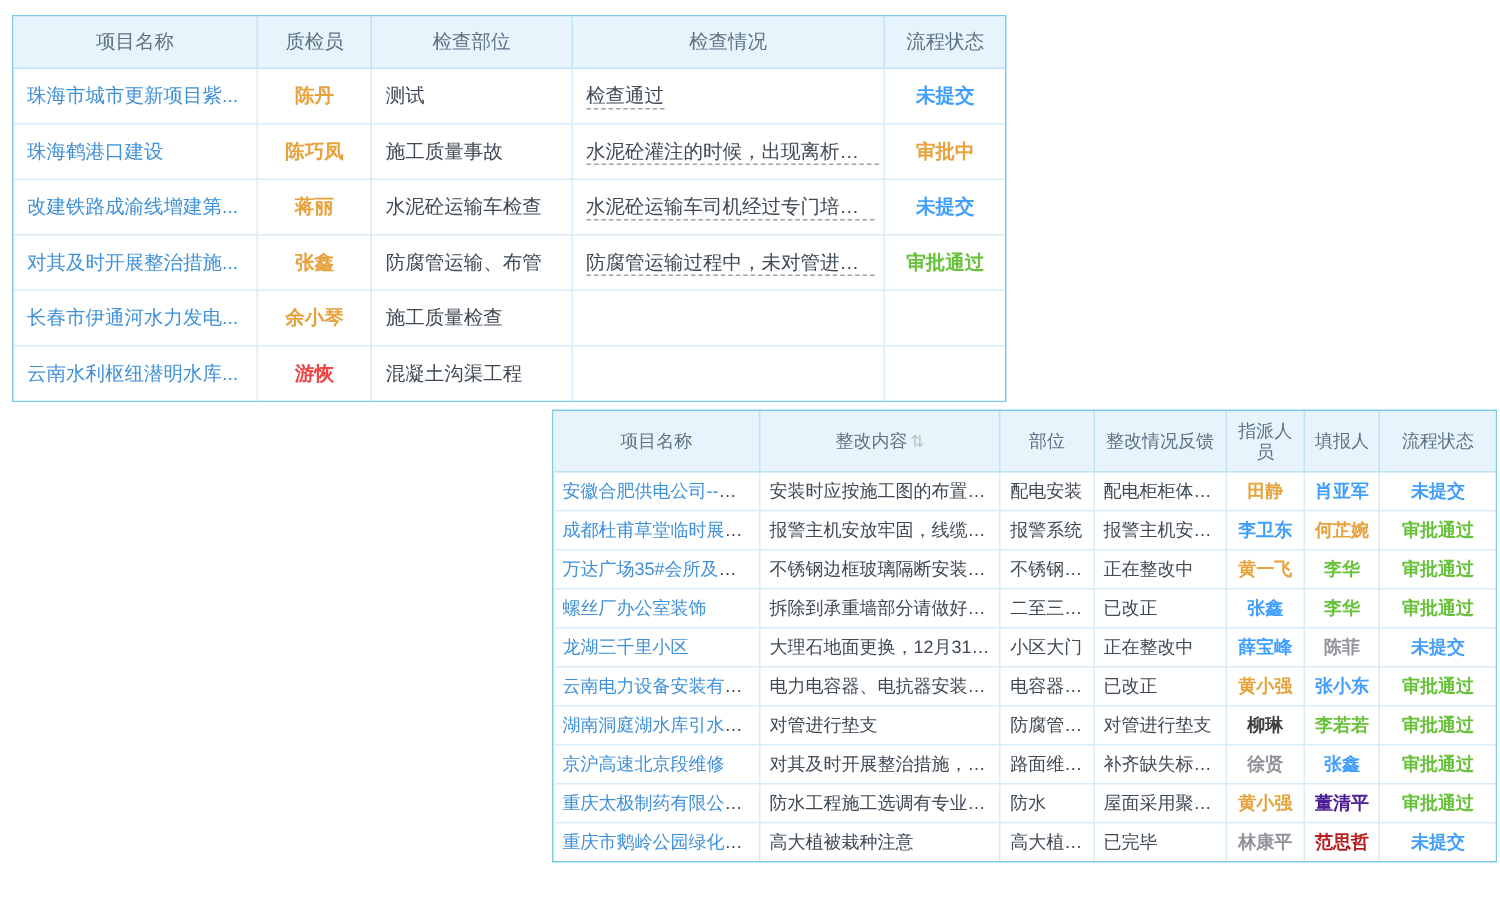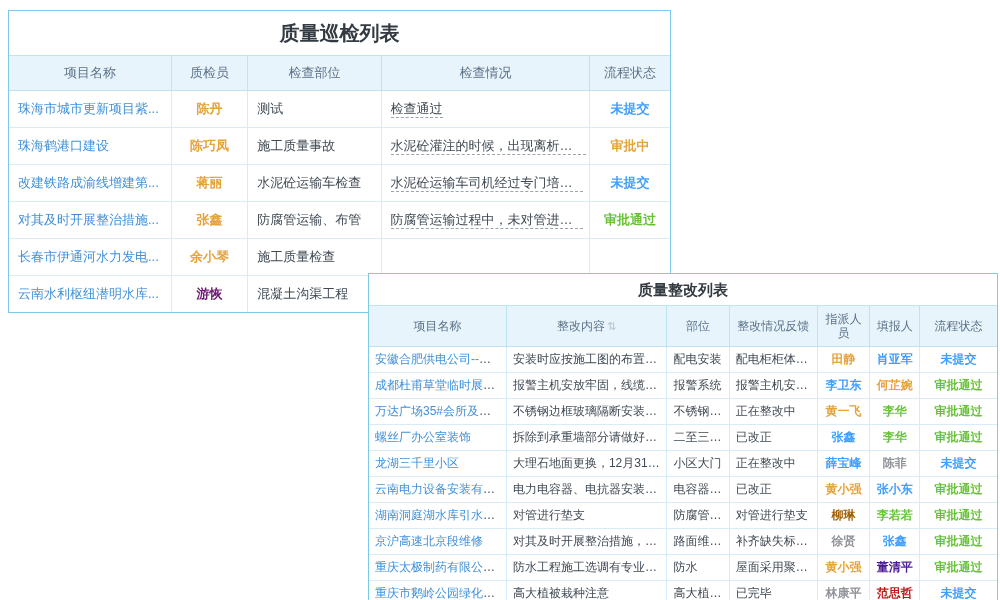--- a/index.html
+++ b/index.html
@@ -42,21 +42,20 @@
   tbody tr:last-child > td { border-bottom: none; }
   .cell-center { text-align: center; font-weight: bold; }
   .link { color: var(--c-link, #4090d9); cursor: pointer; }
   .dashed { border-bottom: 1px dashed #9aa4ae; padding-bottom: 1px; }
   .sort-icon { color: #b9c3cc; font-size: 11px; margin-left: 2px; cursor: pointer; }
 </style>
 </head>
 <body>
 
 <div class="panel" id="inspection-panel">
-  <div class="panel-title">质量巡检列表</div>
   <table>
     <colgroup>
       <col style="width:162px">
         <col style="width:76px">
         <col style="width:133px">
         <col style="width:208px">
         <col style="width:80px">
     </colgroup>
     <thead>
       <tr>
@@ -104,31 +103,30 @@
   <tr>
     <td><span class="link">长春市伊通河水力发电...</span></td>
     <td class="cell-center"><span style="color: rgb(230, 162, 60);">余小琴</span></td>
     <td>施工质量检查</td>
     <td><span class="dashed"></span></td>
     <td class="cell-center"><span></span></td>
   </tr>
 
   <tr>
     <td><span class="link">云南水利枢纽潜明水库...</span></td>
-    <td class="cell-center"><span style="color: #701a75;">游恢</span></td>
+    <td class="cell-center"><span style="color: #ef4444;">游恢</span></td>
     <td>混凝土沟渠工程</td>
     <td><span class="dashed"></span></td>
     <td class="cell-center"><span></span></td>
   </tr>
 </tbody>
   </table>
 </div>
 
 <div class="panel" id="rectification-panel">
-  <div class="panel-title">质量整改列表</div>
   <table>
     <colgroup>
       <col style="width:137px">
         <col style="width:160px">
         <col style="width:62px">
         <col style="width:88px">
         <col style="width:52px">
         <col style="width:50px">
         <col style="width:77px">
     </colgroup>
@@ -204,21 +202,21 @@
     <td class="cell-center"><span style="color: rgb(230, 162, 60);">黄小强</span></td>
     <td class="cell-center"><span style="color: rgb(64, 158, 255);">张小东</span></td>
     <td class="cell-center"><span style="color: rgb(103, 194, 58);">审批通过</span></td>
   </tr>
 
   <tr>
     <td><span class="link">湖南洞庭湖水库引水工程施工1标</span></td>
     <td>对管进行垫支</td>
     <td>防腐管运输...</td>
     <td>对管进行垫支</td>
-    <td class="cell-center"><span style="color: #a16207;">柳琳</span></td>
+    <td class="cell-center"><span style="color: #404040;">柳琳</span></td>
     <td class="cell-center"><span style="color: rgb(103, 194, 58);">李若若</span></td>
     <td class="cell-center"><span style="color: rgb(103, 194, 58);">审批通过</span></td>
   </tr>
 
   <tr>
     <td><span class="link">京沪高速北京段维修</span></td>
     <td>对其及时开展整治措施，桥头...</td>
     <td>路面维修检...</td>
     <td>补齐缺失标志...</td>
     <td class="cell-center"><span style="color: rgb(144, 147, 153);">徐贤</span></td>

